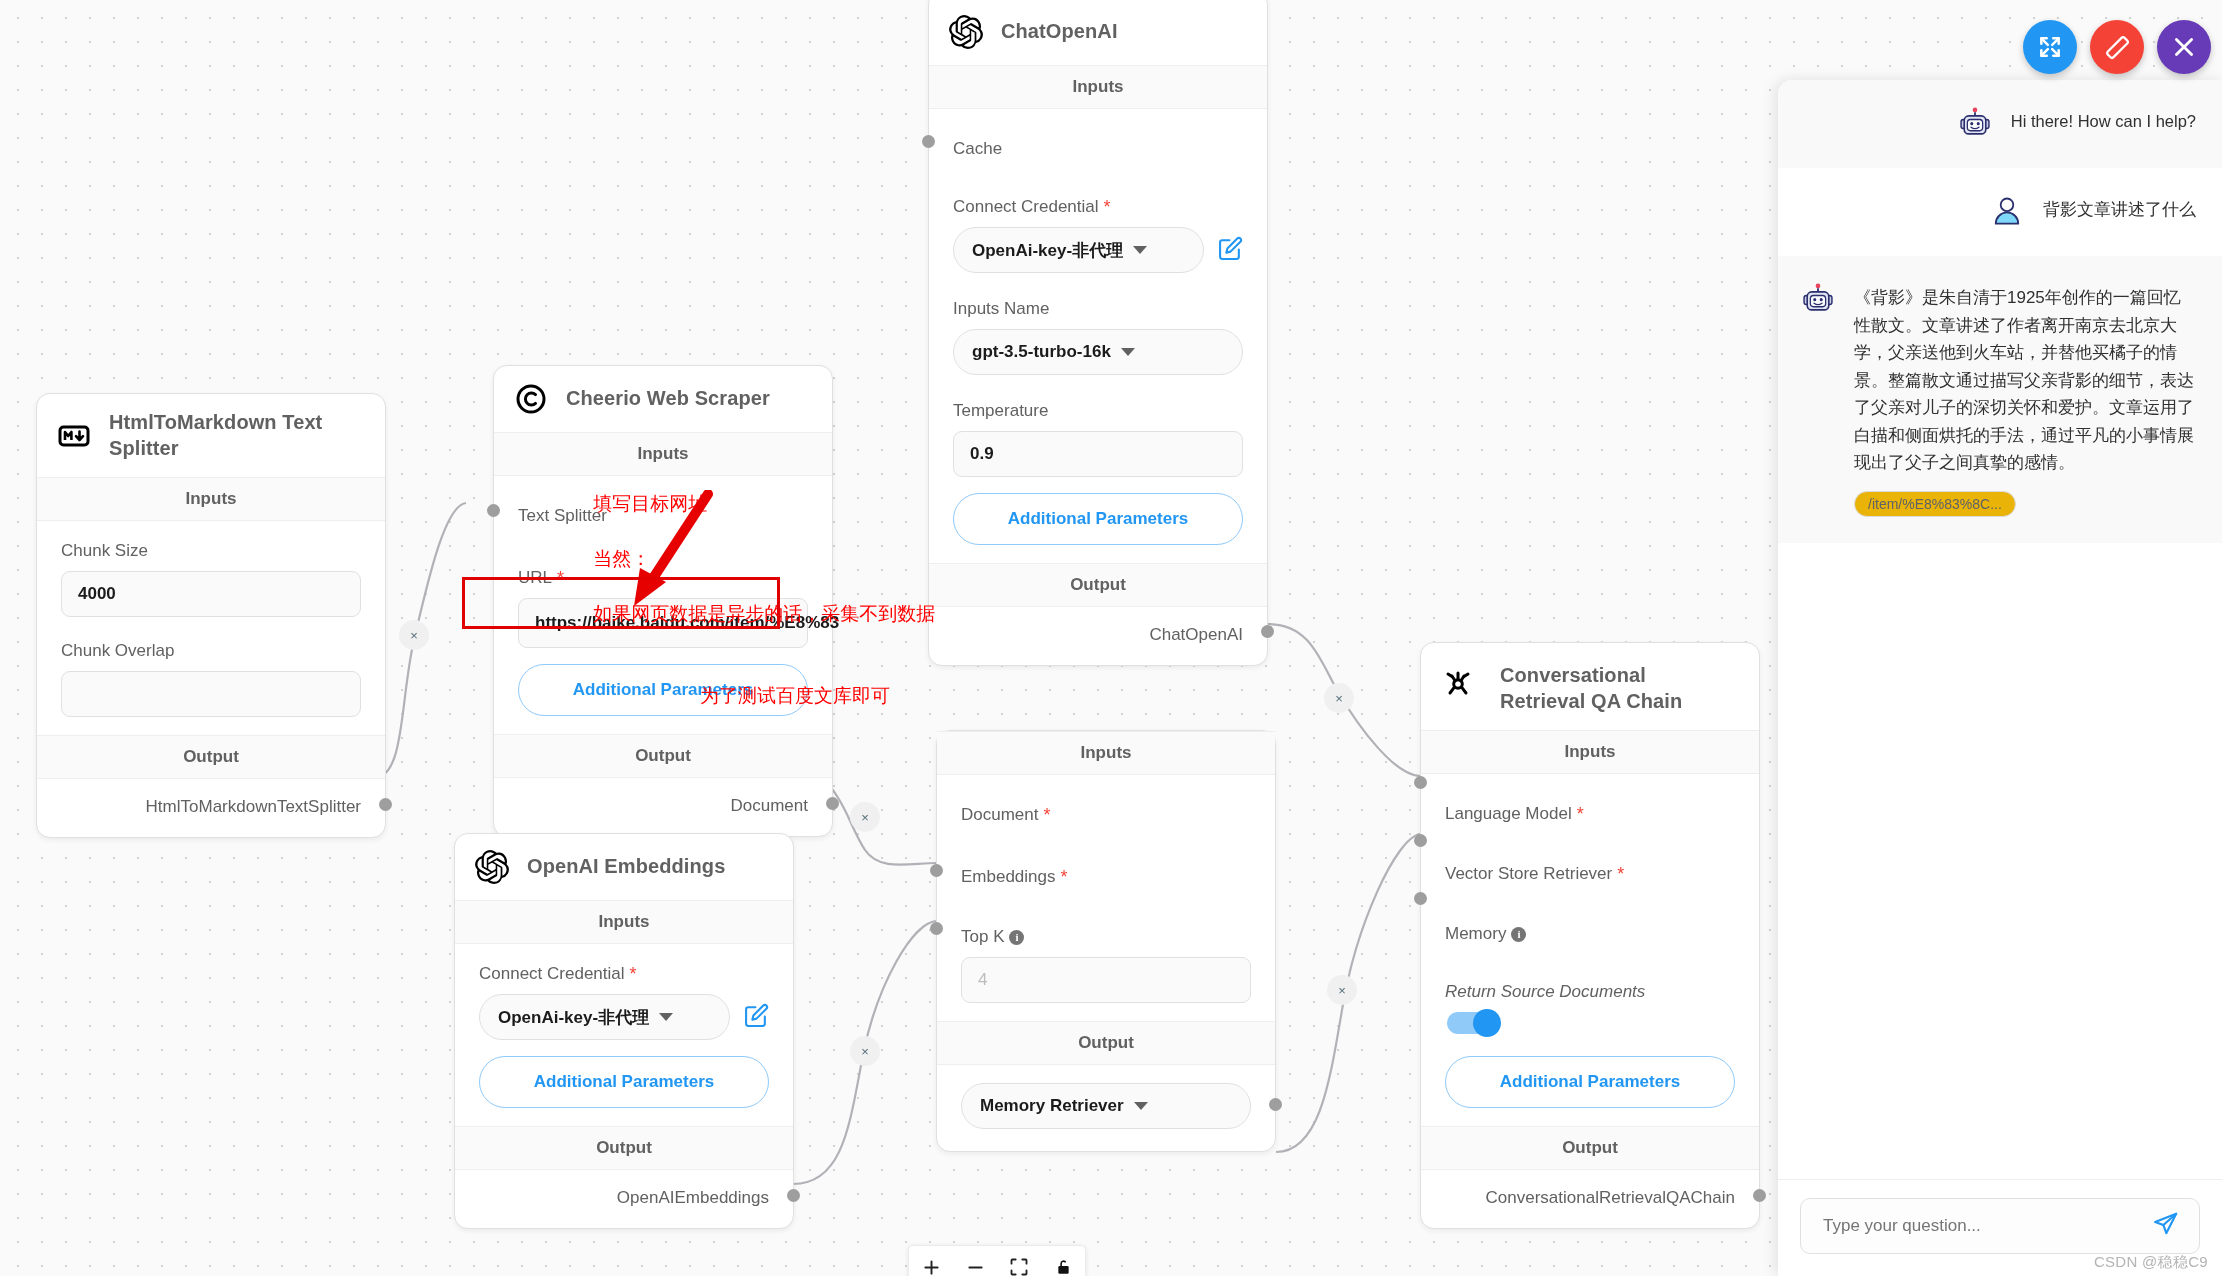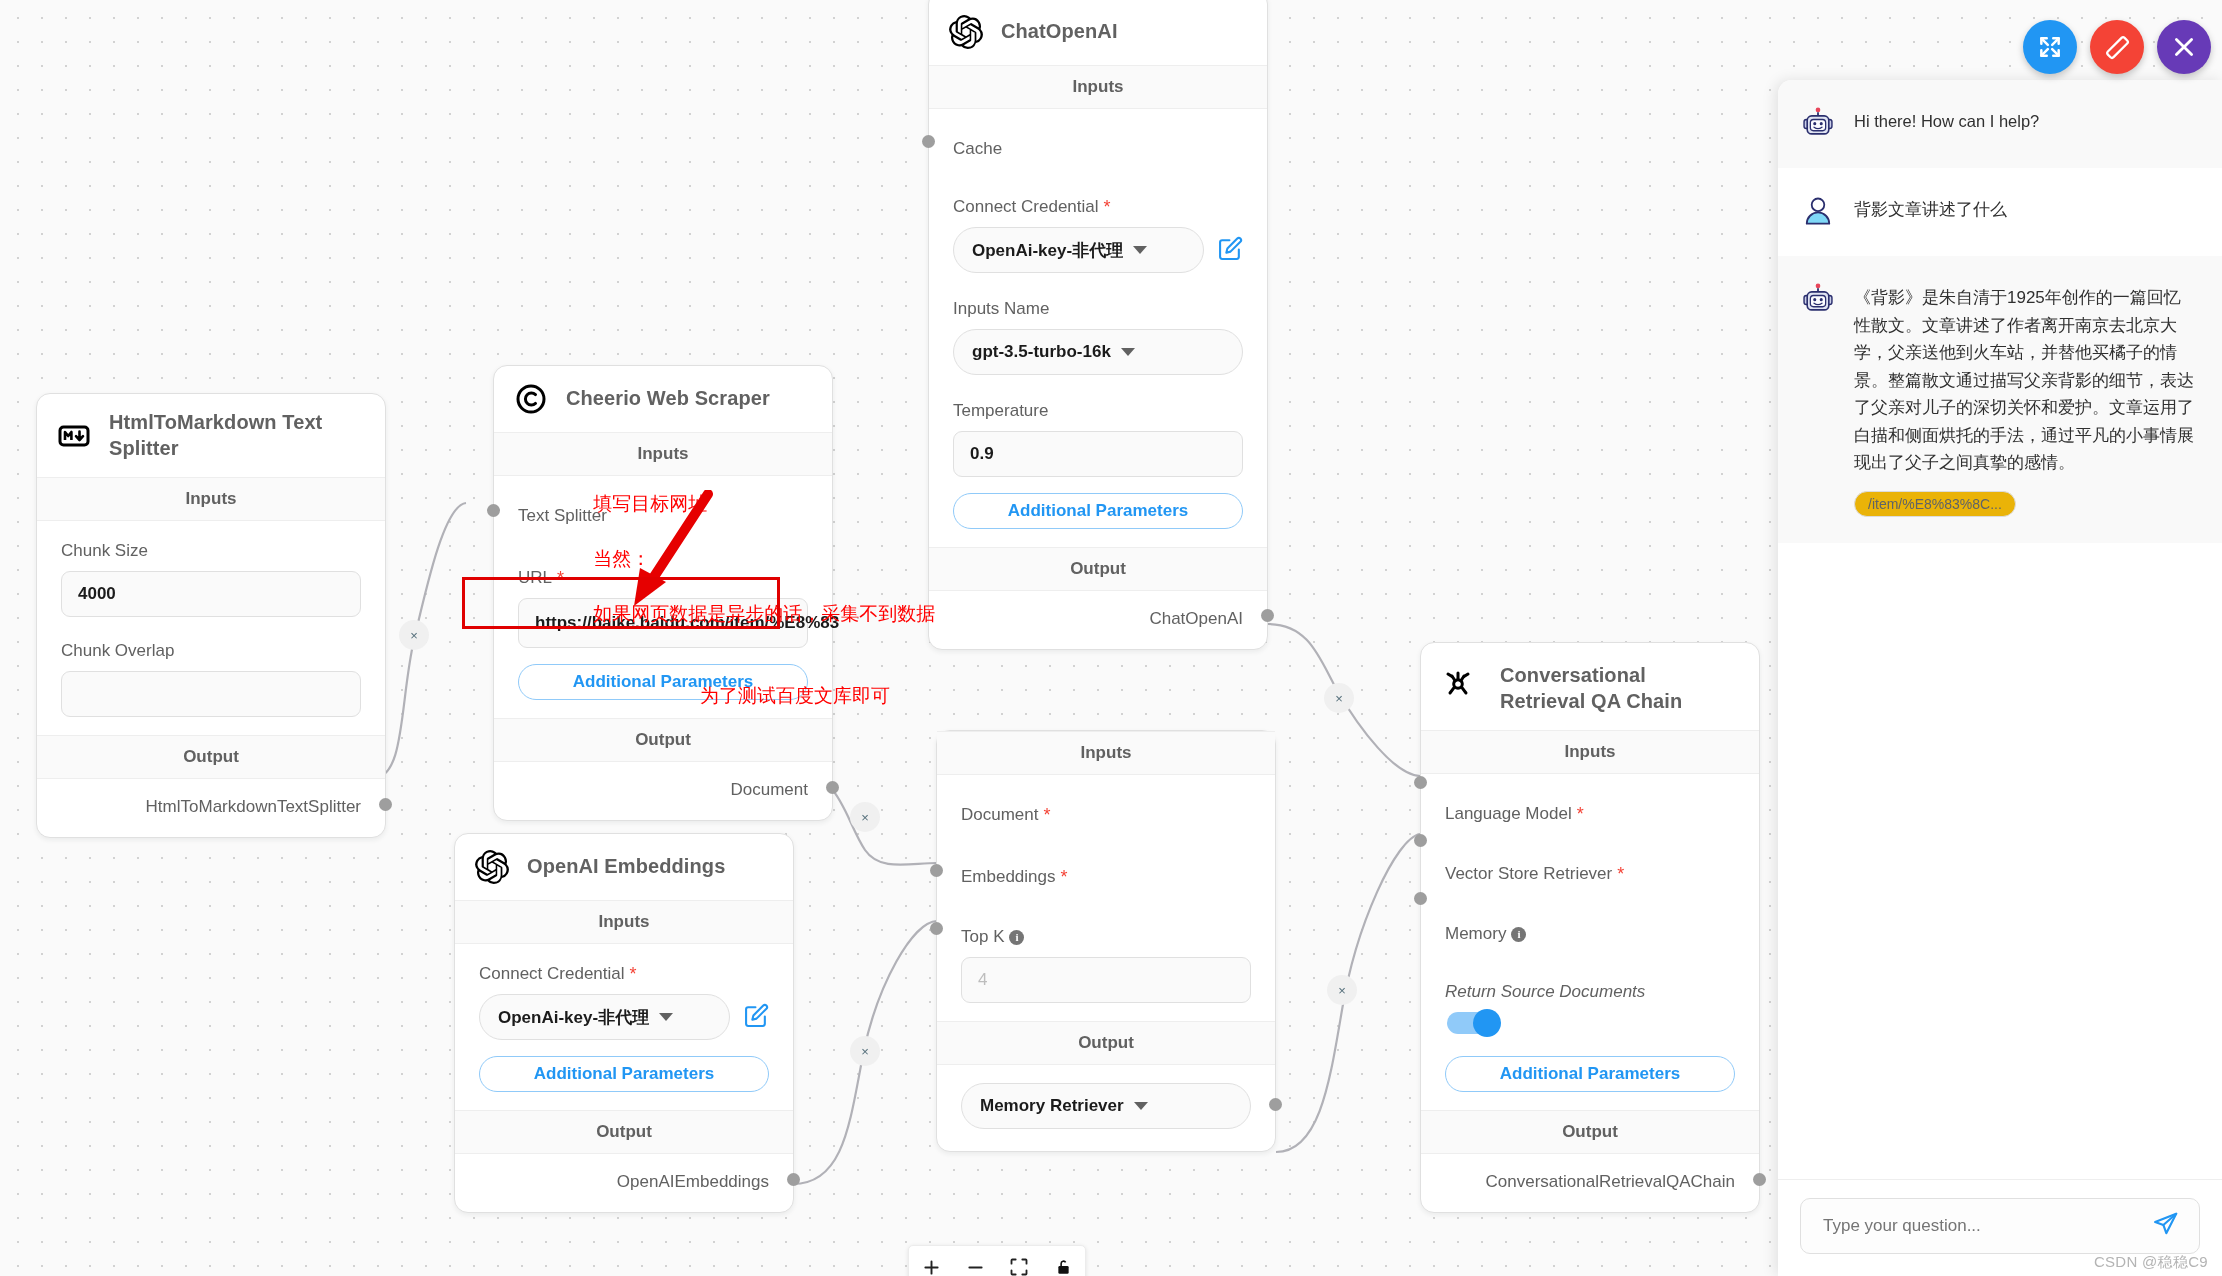--- a/index.html
+++ b/index.html
@@ -107,21 +107,21 @@
   .caret {
     width: 0; height: 0;
     border-left: 7px solid transparent;
     border-right: 7px solid transparent;
     border-top: 8px solid #616161;
     margin-left: 10px;
   }
   .btn-outline {
     border: 1px solid #90caf9;
     border-radius: 26px;
-    height: 36px;
+    height: 52px;
     display: flex; align-items: center; justify-content: center;
     color: #2196f3;
     font-size: 17px; font-weight: 700;
     background: #fff;
     margin-top: 16px;
   }
   .out-row {
     padding: 18px 24px 20px 24px;
     text-align: right;
     font-size: 17px;
@@ -190,20 +190,21 @@
     z-index: 30;
     display: flex;
     flex-direction: column;
     overflow: hidden;
   }
   #chat-scroll { flex: 1; overflow: hidden; }
   .msg {
     display: flex;
     gap: 18px;
     padding: 26px 26px 26px 22px;
+    justify-content: flex-end;
   }
   .msg.bot { background: #f9f9f9; }
   .msg.user { background: #ffffff; }
   .avatar { width: 36px; height: 36px; flex: 0 0 36px; }
   .msg-text {
     font-size: 16.5px;
     line-height: 1.62;
     color: #303030;
     padding-top: 2px;
     word-break: break-word;

